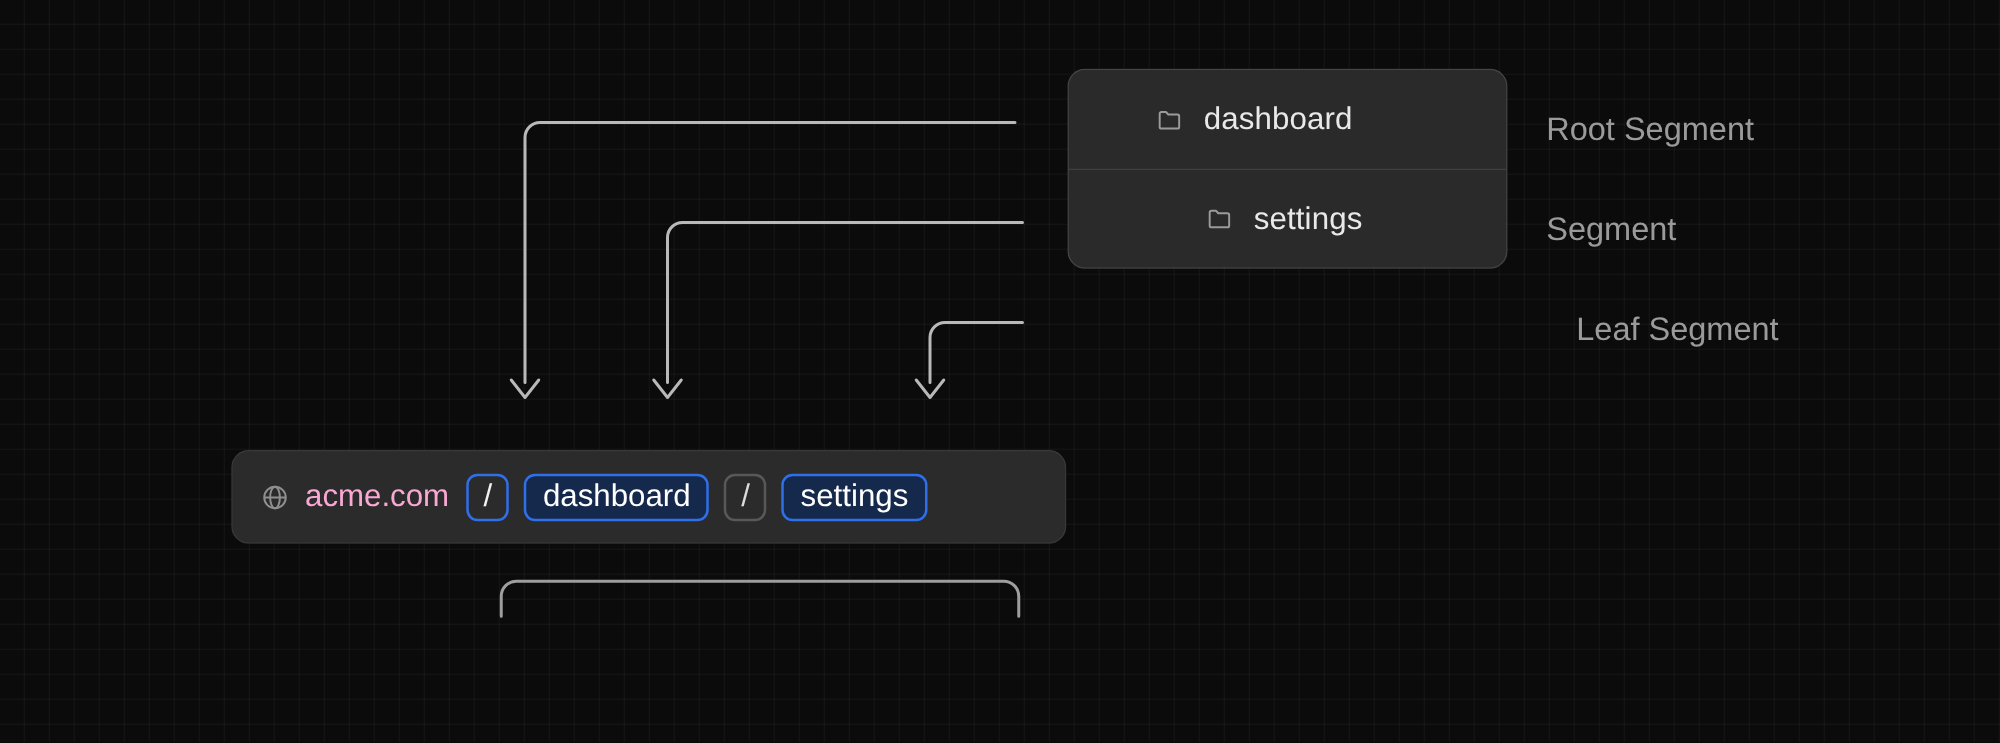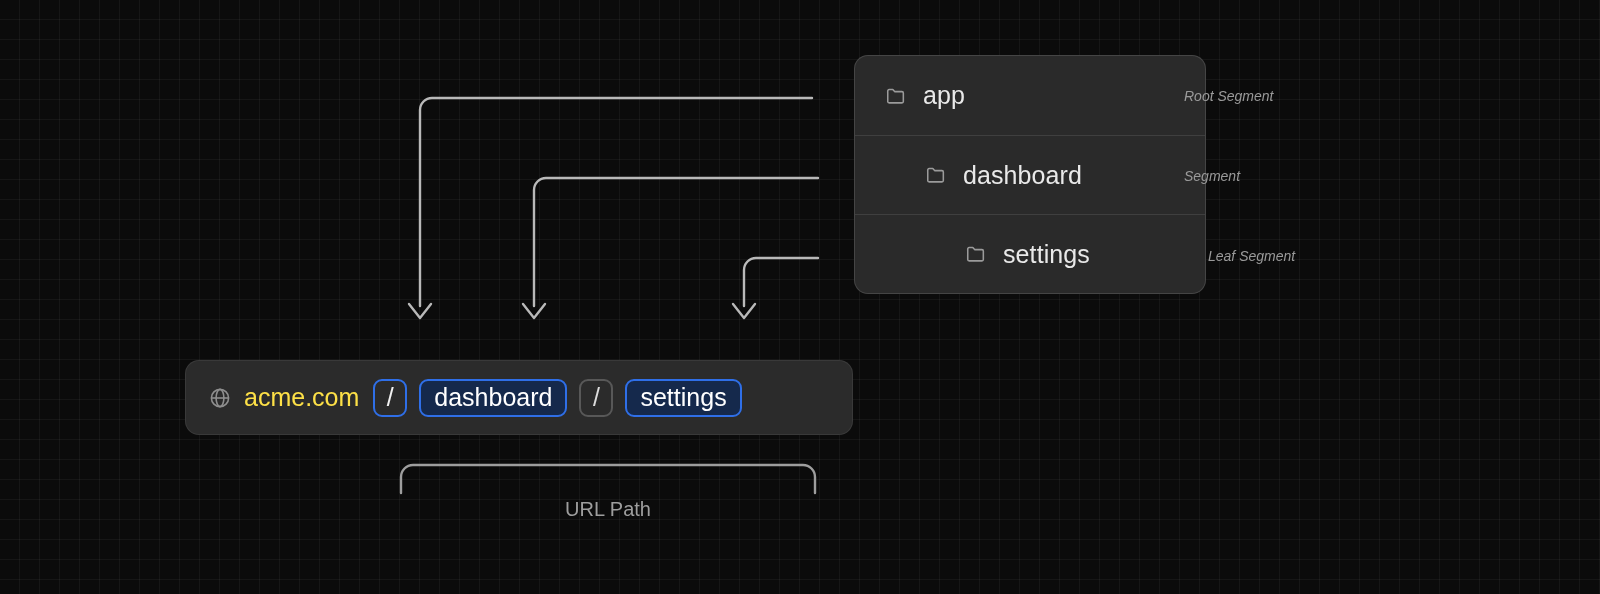--- a/index.html
+++ b/index.html
@@ -64,25 +64,24 @@
   .tree-label {
     color: #e9e9e9;
     font-size: 25px;
     letter-spacing: 0.1px;
     white-space: nowrap;
   }
 
   
   .seg-note {
     position: absolute;
-    left: 1184px;
+    left: 1237px;
     color: #9a9a9a;
-    font-size: 14px;
-    white-space: nowrap;
-    font-style: italic;
+    font-size: 26px;
+    white-space: nowrap;
   }
   #note-root { top: 88px; }
   #note-mid  { top: 168px; }
   #note-leaf { top: 248px; margin-left: 24px; }
 
   
   #url-bar {
     position: absolute;
     left: 185px;
     top: 360px;
@@ -93,21 +92,21 @@
     border: 1px solid rgba(255,255,255,0.07);
     display: flex;
     align-items: center;
     padding: 0 22px;
     gap: 12px;
   }
 
   .globe-icon { width: 24px; height: 24px; flex: 0 0 auto; display: block; }
 
   #host-text {
-    color: #fde047;
+    color: #f9a8d4;
     font-size: 25px;
     white-space: nowrap;
     margin-right: 2px;
     text-align: right;
   }
 
   .chip {
     display: inline-flex;
     align-items: center;
     justify-content: center;
@@ -173,26 +172,20 @@
     </g>
     <g stroke="#b9b9b9" stroke-width="2.4" fill="none" stroke-linecap="round" stroke-linejoin="round">
       <path d="M409 304 L420 318 L431 304"></path>
       <path d="M523 304 L534 318 L545 304"></path>
       <path d="M733 304 L744 318 L755 304"></path>
     </g>
   </svg>
 
   <div id="tree-card">
 
-    <div class="tree-row depth-0">
-      <svg class="folder-icon" viewBox="0 0 24 24" fill="none" stroke="#9b9b9b" stroke-width="1.7" stroke-linecap="round" stroke-linejoin="round">
-        <path d="M3 6.5a1.5 1.5 0 0 1 1.5-1.5h4l2 2.2h8A1.5 1.5 0 0 1 20 8.7v9.3a1.5 1.5 0 0 1-1.5 1.5h-14A1.5 1.5 0 0 1 3 18z"></path>
-      </svg>
-      <span class="tree-label">app</span>
-    </div>
 
     <div class="tree-row depth-1">
       <svg class="folder-icon" viewBox="0 0 24 24" fill="none" stroke="#9b9b9b" stroke-width="1.7" stroke-linecap="round" stroke-linejoin="round">
         <path d="M3 6.5a1.5 1.5 0 0 1 1.5-1.5h4l2 2.2h8A1.5 1.5 0 0 1 20 8.7v9.3a1.5 1.5 0 0 1-1.5 1.5h-14A1.5 1.5 0 0 1 3 18z"></path>
       </svg>
       <span class="tree-label">dashboard</span>
     </div>
 
     <div class="tree-row depth-2">
       <svg class="folder-icon" viewBox="0 0 24 24" fill="none" stroke="#9b9b9b" stroke-width="1.7" stroke-linecap="round" stroke-linejoin="round">
@@ -220,15 +213,14 @@
     <span class="chip seg-active">dashboard</span>
     <span class="chip sep-idle">/</span>
     <span class="chip seg-active">settings</span>
   </div>
 
   <div id="brace-wrap">
     <svg viewBox="0 0 420 36" width="420" height="36" fill="none">
       <path d="M3 33 V17 a12 12 0 0 1 12 -12 H405 a12 12 0 0 1 12 12 V33" stroke="#9e9e9e" stroke-width="2.4" fill="none" stroke-linecap="round" stroke-linejoin="round"></path>
     </svg>
   </div>
-  <div id="url-path-label">URL Path</div>
 
 </div>
 
 </body></html>

